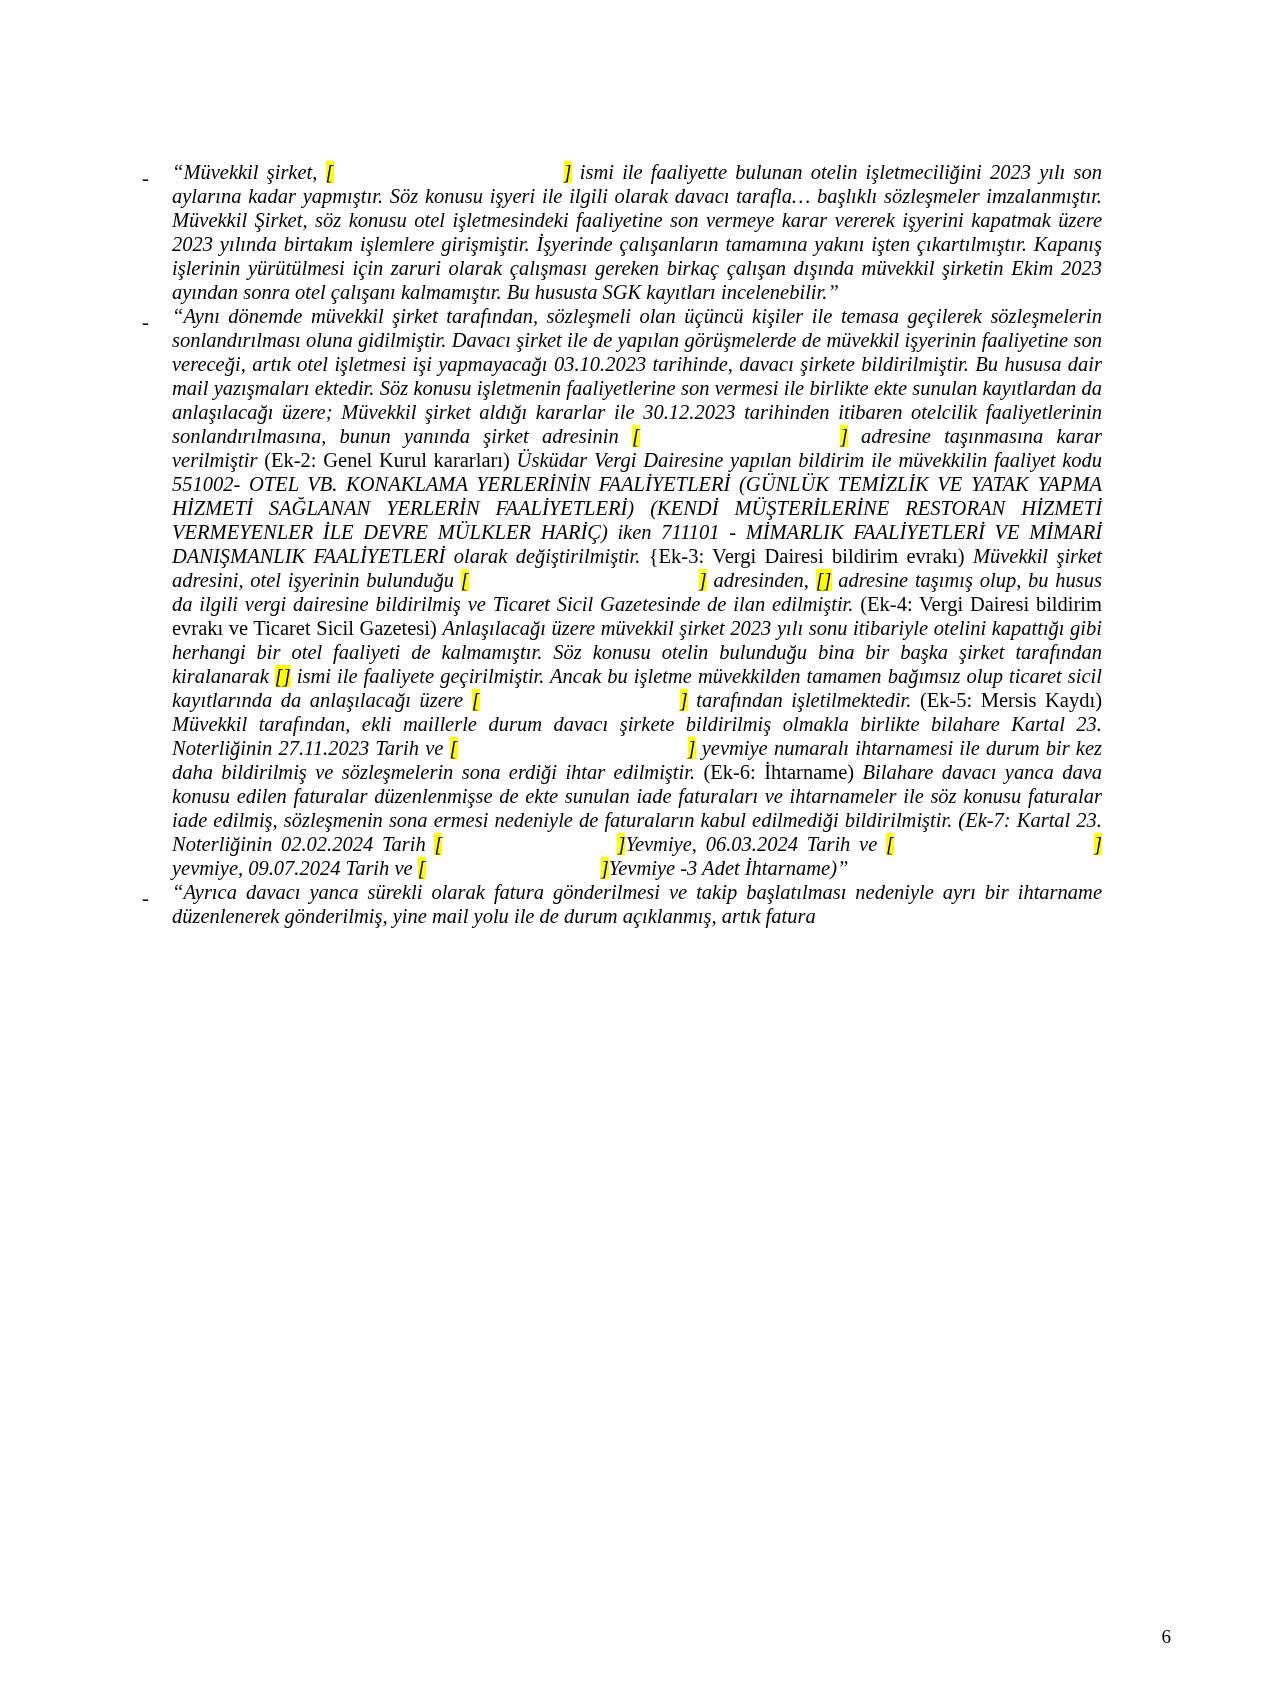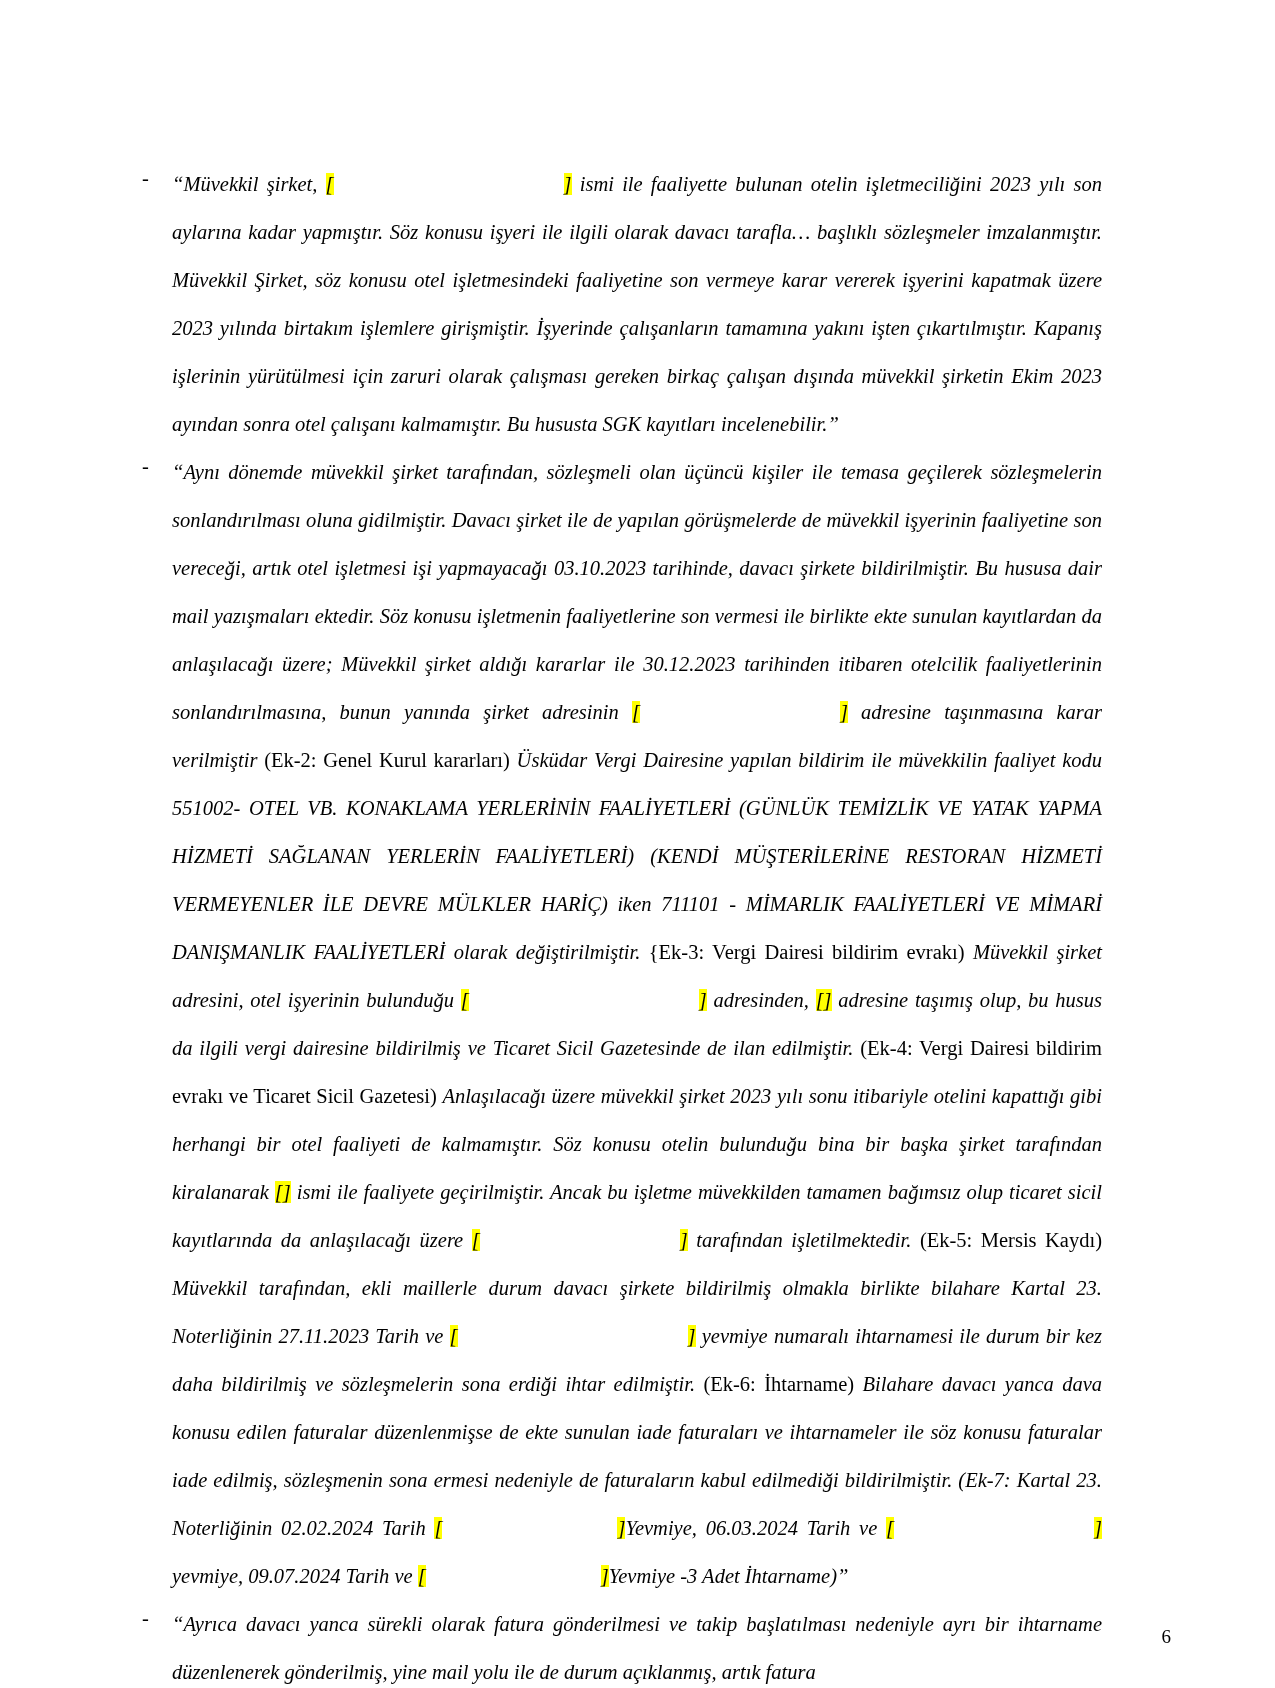--- a/index.html
+++ b/index.html
@@ -36,21 +36,21 @@
     font-size: 20.5px;
     line-height: 37.8px;
     font-style: italic;
     color: #000;
     padding-left: 6px;
     box-sizing: border-box;
   }
   .bullet-body {
     flex: 1 1 auto;
     font-size: 20.5px;
-    line-height: 48px;
+    line-height: 24px;
     text-align: justify;
     text-justify: inter-word;
     font-style: italic;
     hyphens: none;
   }
   .bullet-body.last-open {
     
   }
   .roman {
     font-style: normal;

